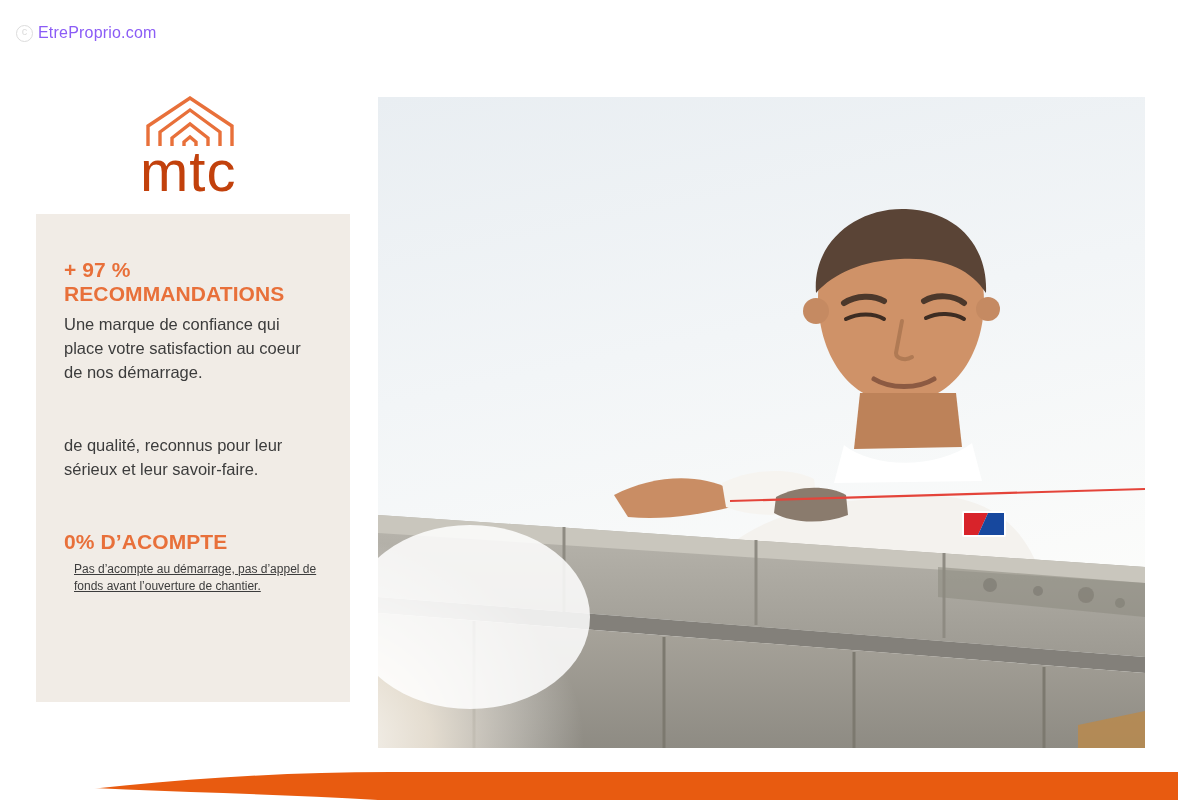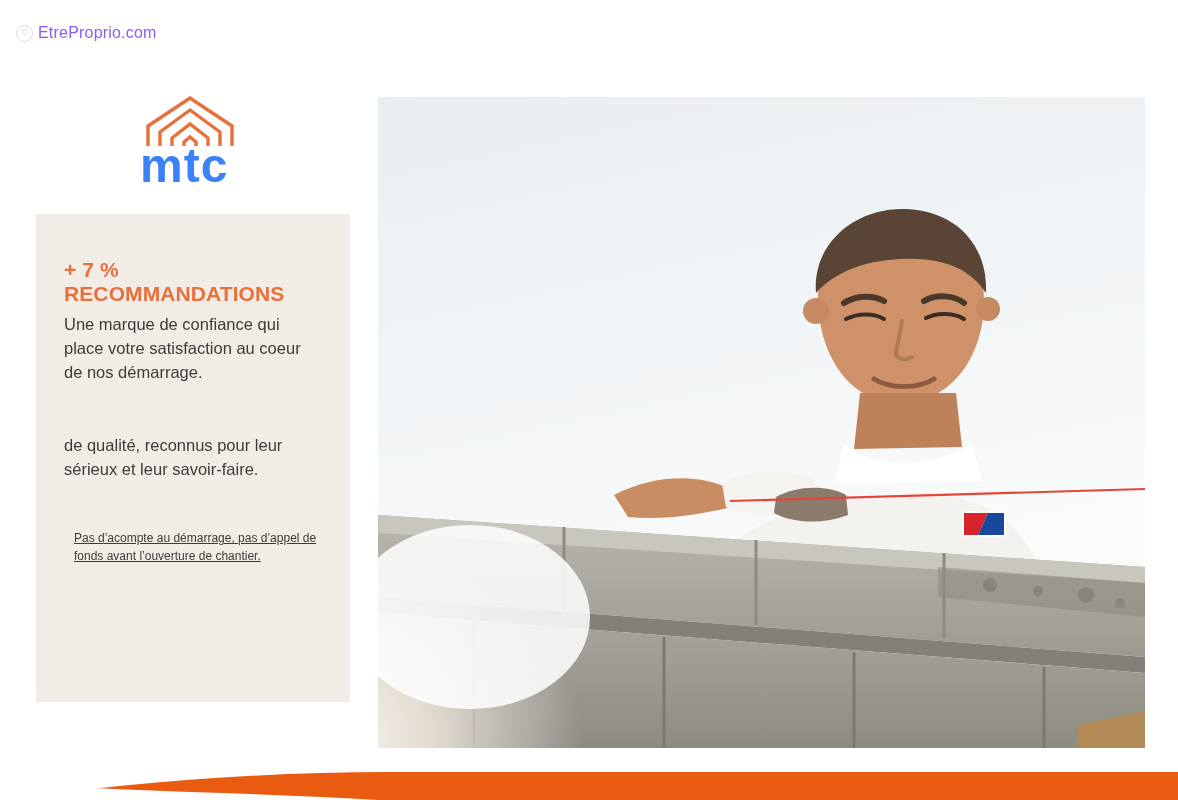--- a/index.html
+++ b/index.html
@@ -83,24 +83,24 @@
     top: 96px;
     width: 110px;
     text-align: left;
   }
   .logo-mark {
     display: block;
   }
   .logo-word {
     display: block;
     margin-top: -6px;
-    color: #3b82f6;
-    font-size: 48px;
+    color: #c2410c;
+    font-size: 58px;
     line-height: 1;
-    font-weight: 700;
+    font-weight: 400;
     letter-spacing: 1px;
   }
 
   .facts-card {
     position: absolute;
     left: 36px;
     top: 214px;
     width: 314px;
     height: 488px;
     background: #f1ece6;
@@ -168,29 +168,30 @@
           <path d="M32,50 L32,42 L50,28 L68,42 L68,50"></path>
           <path d="M44,50 L44,46 L50,41 L56,46 L56,50"></path>
         </g>
       </svg>
       <span class="logo-word">mtc</span>
     </div>
 
     <div class="facts-card">
 
       <div class="fact fact-1">
-        <p class="fact-title">+ 7 % RECOMMANDATIONS</p>
+        <p class="fact-title">+ 97 % RECOMMANDATIONS</p>
         <p class="fact-body">Une marque de confiance qui place votre satisfaction au coeur de nos démarrage.</p>
       </div>
 
       <div class="fact fact-2">
         <p class="fact-body">de qualité, reconnus pour leur sérieux et leur savoir-faire.</p>
       </div>
 
       <div class="fact fact-3">
+        <p class="fact-title">0% D’ACOMPTE</p>
         <p class="fact-body indent">Pas d’acompte au démarrage, pas d’appel de fonds avant l’ouverture de chantier.</p>
       </div>
 
     </div>
   </div>
 
   <div class="photo">
     <svg width="767" height="651" viewBox="0 0 767 651">
       <defs>
         <linearGradient id="sky" x1="0" y1="0" x2="0.25" y2="1">

